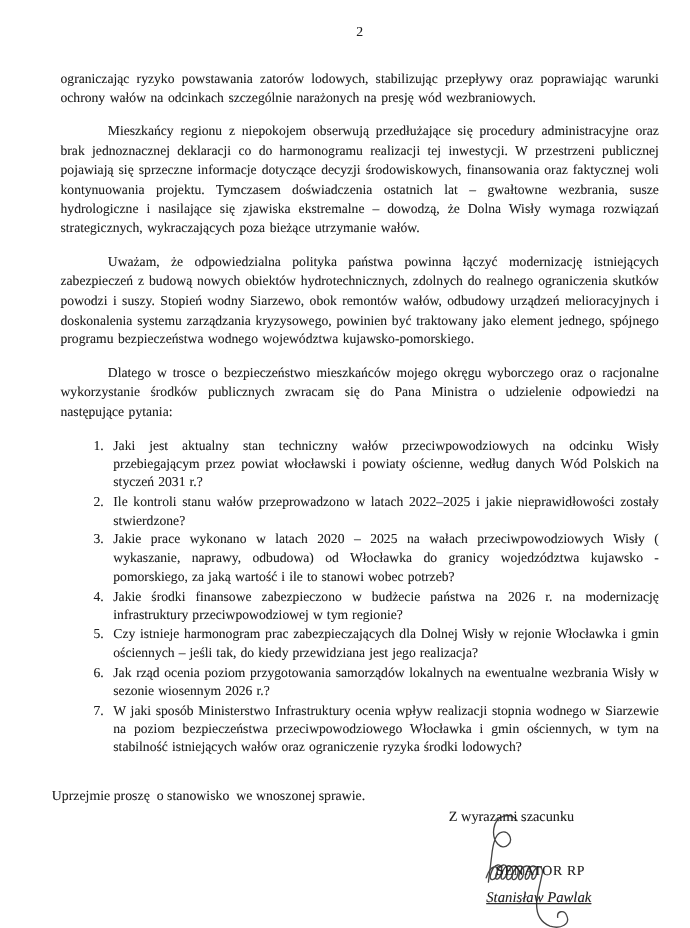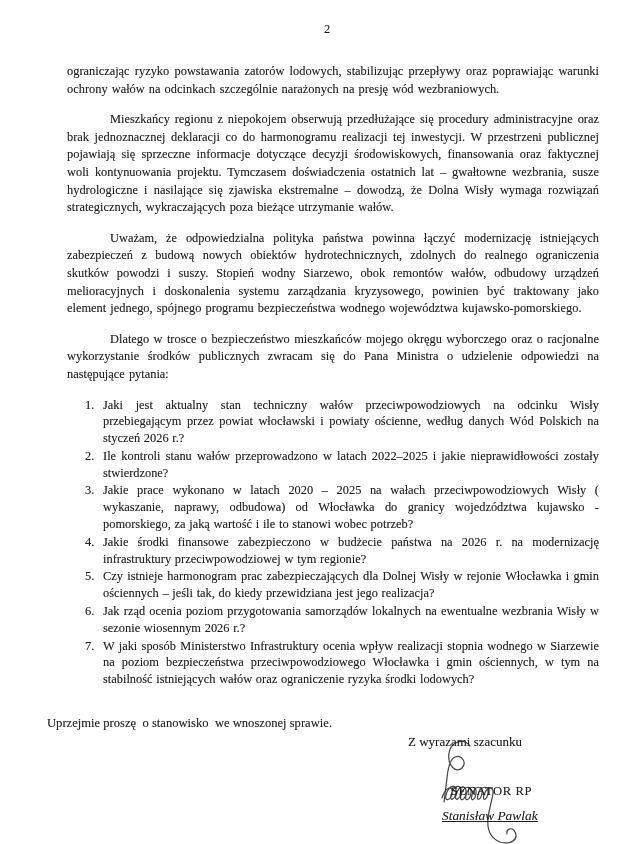--- a/index.html
+++ b/index.html
@@ -22,21 +22,21 @@
   }
   .page-number {
     text-align: center;
     font-size: 12.5px;
     margin-bottom: 26px;
   }
   .para {
     font-size: 12.4px;
     line-height: 17.6px;
     text-align: justify;
-    margin: 0 0 13px 12px;
+    margin: 0 0 13px 0;
     text-indent: 43px;
     word-spacing: 1px;
   }
   .para.first {
     text-indent: 0;
   }
   .questions {
     margin: 6px 0 0 0;
     padding: 0 0 0 43px;
     list-style: decimal outside;
@@ -91,21 +91,21 @@
 <div class="page">
 
   <div class="page-number">2</div>
 
   <p class="para first">ograniczając ryzyko powstawania zatorów lodowych, stabilizując przepływy oraz poprawiając warunki ochrony wałów na odcinkach szczególnie narażonych na presję wód wezbraniowych.</p>
   <p class="para">Mieszkańcy regionu z niepokojem obserwują przedłużające się procedury administracyjne oraz brak jednoznacznej deklaracji co do harmonogramu realizacji tej inwestycji. W przestrzeni publicznej pojawiają się sprzeczne informacje dotyczące decyzji środowiskowych, finansowania oraz faktycznej woli kontynuowania projektu. Tymczasem doświadczenia ostatnich lat – gwałtowne wezbrania, susze hydrologiczne i nasilające się zjawiska ekstremalne – dowodzą, że Dolna Wisły wymaga rozwiązań strategicznych, wykraczających poza bieżące utrzymanie wałów.</p>
   <p class="para">Uważam, że odpowiedzialna polityka państwa powinna łączyć modernizację istniejących zabezpieczeń z budową nowych obiektów hydrotechnicznych, zdolnych do realnego ograniczenia skutków powodzi i suszy. Stopień wodny Siarzewo, obok remontów wałów, odbudowy urządzeń melioracyjnych i doskonalenia systemu zarządzania kryzysowego, powinien być traktowany jako element jednego, spójnego programu bezpieczeństwa wodnego województwa kujawsko-pomorskiego.</p>
   <p class="para">Dlatego w trosce o bezpieczeństwo mieszkańców mojego okręgu wyborczego oraz o racjonalne wykorzystanie środków publicznych zwracam się do Pana Ministra o udzielenie odpowiedzi na następujące pytania:</p>
 
   <ol class="questions">
-    <li>Jaki jest aktualny stan techniczny wałów przeciwpowodziowych na odcinku Wisły przebiegającym przez powiat włocławski i powiaty ościenne, według danych Wód Polskich na styczeń 2026 r.?</li>
+    <li>Jaki jest aktualny stan techniczny wałów przeciwpowodziowych na odcinku Wisły przebiegającym przez powiat włocławski i powiaty ościenne, według danych Wód Polskich na styczeń 2031 r.?</li>
     <li>Ile kontroli stanu wałów przeprowadzono w latach 2022–2025 i jakie nieprawidłowości zostały stwierdzone?</li>
     <li>Jakie prace wykonano w latach 2020 – 2025 na wałach przeciwpowodziowych Wisły ( wykaszanie, naprawy, odbudowa) od Włocławka do granicy wojedzództwa kujawsko - pomorskiego, za jaką wartość i ile to stanowi wobec potrzeb?</li>
     <li>Jakie środki finansowe zabezpieczono w budżecie państwa na 2026 r. na modernizację infrastruktury przeciwpowodziowej w tym regionie?</li>
     <li>Czy istnieje harmonogram prac zabezpieczających dla Dolnej Wisły w rejonie Włocławka i gmin ościennych – jeśli tak, do kiedy przewidziana jest jego realizacja?</li>
     <li>Jak rząd ocenia poziom przygotowania samorządów lokalnych na ewentualne wezbrania Wisły w sezonie wiosennym 2026 r.?</li>
     <li>W jaki sposób Ministerstwo Infrastruktury ocenia wpływ realizacji stopnia wodnego w Siarzewie na poziom bezpieczeństwa przeciwpowodziowego Włocławka i gmin ościennych, w tym na stabilność istniejących wałów oraz ograniczenie ryzyka środki lodowych?</li>
   </ol>
 
   <p class="closing">Uprzejmie proszę  o stanowisko  we wnoszonej sprawie.</p>
 

